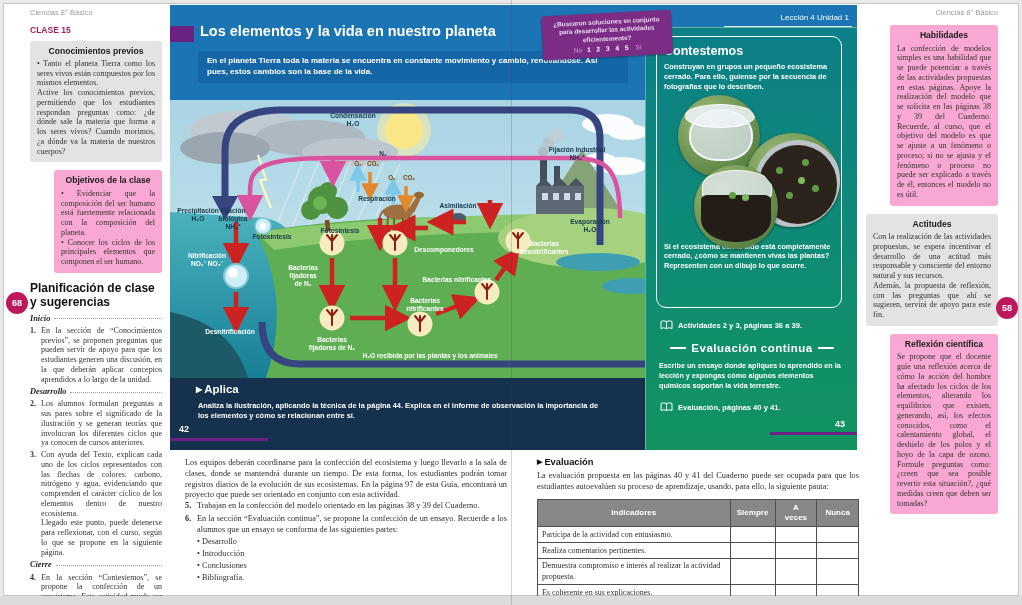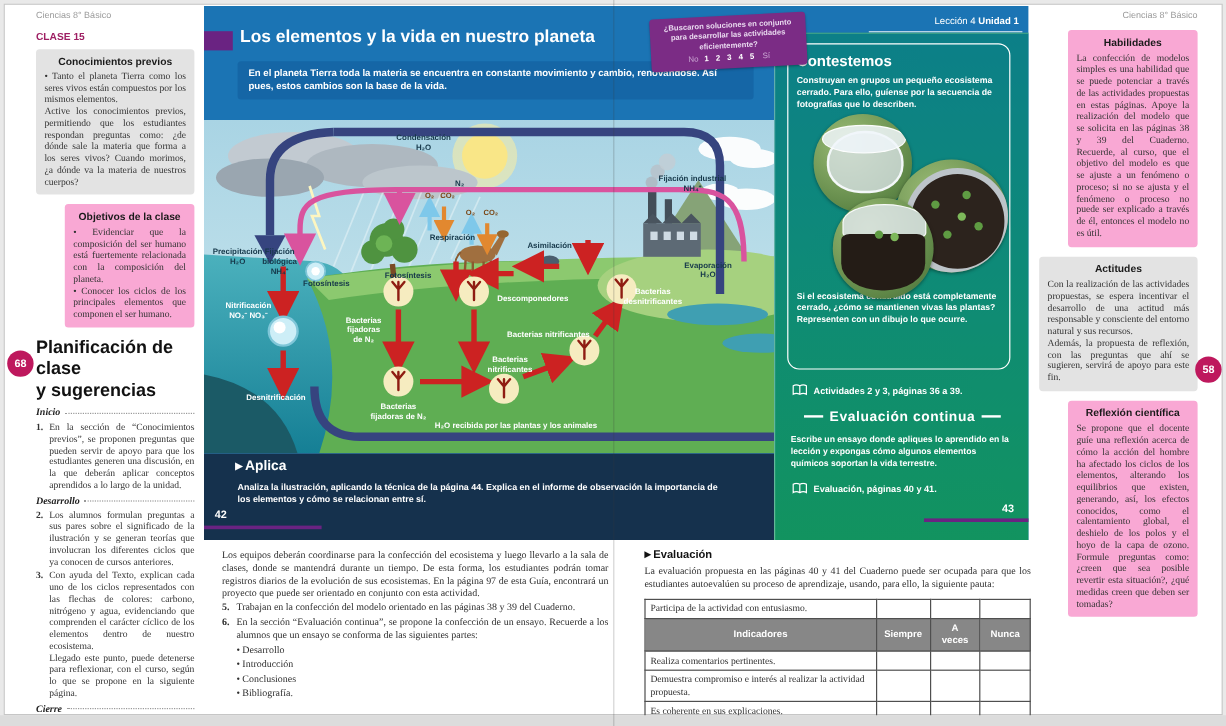--- a/index.html
+++ b/index.html
@@ -12,41 +12,41 @@
   .sidebar.left{left:30px;}
   .sidebar.right{right:24px;}
   .running-head{font-family:"Liberation Sans",sans-serif;font-size:7.5px;color:#9a9a9a;margin-bottom:8px;}
   .running-head.rh-right{text-align:right;}
   .clase{font-family:"Liberation Sans",sans-serif;font-weight:bold;font-size:8.5px;color:#9e1f63;margin:2px 0 5px 0;}
   .sbox{border-radius:3px;padding:5px 7px 6px 7px;margin-bottom:8px;}
   .sbox.gray{background:#e3e3e3;}
   .sbox.yellow{background:#f9a8d4;margin-left:24px;}
   .sbox-title{font-family:"Liberation Sans",sans-serif;font-weight:bold;font-size:8.6px;color:#1a1a1a;text-align:center;margin-bottom:3px;}
   .sbox-body{white-space:pre-line;text-align:justify;}
-  .plan-title{font-family:"Liberation Sans",sans-serif;font-weight:bold;font-size:15px;color:#111;line-height:1.2;margin:4px 0 4px 0;white-space:pre-line;}
+  .plan-title{font-family:"Liberation Sans",sans-serif;font-weight:bold;font-size:12px;color:#111;line-height:1.2;margin:4px 0 4px 0;white-space:pre-line;}
   .sec-label{display:flex;align-items:center;gap:4px;margin:3px 0 2px 0;}
   .sec-label .lbl{font-style:italic;font-weight:bold;font-size:8.3px;color:#222;}
   .sec-label .rule{flex:1;border-top:1px dotted #999;height:0;}
   .num-item{display:flex;margin-bottom:2px;}
   .num-item .n{width:11px;font-weight:bold;flex:none;}
   .num-item .t{flex:1;text-align:justify;white-space:pre-line;}
   .folio-circle{position:absolute;width:22px;height:22px;border-radius:50%;background:#be185d;color:#fff;
     font-family:"Liberation Sans",sans-serif;font-weight:bold;font-size:9px;display:flex;align-items:center;justify-content:center;z-index:70;}
   #folio-68{left:6px;top:292px;}
   #folio-69{right:4px;top:297px;}
 
   
   .spread{position:absolute;left:170px;top:5px;width:687px;height:445px;background:#1b74b4;overflow:hidden;}
   .lp-header{position:absolute;left:0;top:0;width:475px;height:95px;}
   .lp-titleblock{position:absolute;left:0;top:21px;width:24px;height:16px;background:#6a2382;}
   .lp-title{position:absolute;left:30px;top:18px;width:420px;color:#fff;font-weight:bold;font-size:14.5px;}
   .lp-introbox{position:absolute;left:28px;top:46px;width:412px;background:#1566a6;border-radius:3px;padding:5px 9px;}
   .lp-intro{color:#fff;font-weight:bold;font-size:8px;line-height:1.35;}
   .lesson-tag{position:absolute;right:8px;top:8px;width:150px;text-align:right;color:#fff;font-size:8px;}
-  .lesson-tag b{font-weight:bold;}
+  .lesson-tag b{font-weight:normal;}
   .lesson-rule{position:absolute;right:5px;top:21px;width:128px;height:1px;background:rgba(255,255,255,.85);}
   .poll{position:absolute;left:372px;top:8px;width:118px;background:#7b2c85;border-radius:3px;padding:5px 6px;transform:rotate(-3deg);z-index:30;box-shadow:0 1px 2px rgba(0,0,0,.3);}
   .poll-q{color:#e9d9ef;font-weight:bold;font-size:6.4px;text-align:center;line-height:1.3;}
   .poll-scale{text-align:center;margin-top:2px;font-size:6.6px;color:#c9a4d2;}
   .poll-scale .nums{color:#fff;font-weight:bold;letter-spacing:2px;margin:0 3px;}
 
   
   .illus{position:absolute;left:0;top:95px;width:475px;height:278px;overflow:hidden;}
   .dlabel{position:absolute;transform:translateX(-50%);text-align:center;font-weight:bold;font-size:6.6px;line-height:1.25;white-space:pre-line;z-index:20;}
   .dl-dark{color:#16384a;}
@@ -491,33 +491,33 @@
 </div>
 
 <div class="bottom-right">
   <div class="eval-head">
     <span class="tri">▶</span><span>Evaluación</span>
   </div>
   <div class="eval-intro">La evaluación propuesta en las páginas 40 y 41 del Cuaderno puede ser ocupada para que los estudiantes autoevalúen su proceso de aprendizaje, usando, para ello, la siguiente pauta:</div>
   <table class="pauta">
     <tbody>
         <tr>
-      <td>Participa de la actividad con entusiasmo.</td>
-          <td></td>
-          <td></td>
-          <td></td>
-    </tr>
-    <tr>
       <th style="width:60%;">Indicadores</th>
       <th style="width:14%;">Siempre</th>
       <th style="width:13%;white-space:pre-line;">A
 veces</th>
       <th style="width:13%;">Nunca</th>
     </tr>
     <tr>
+      <td>Participa de la actividad con entusiasmo.</td>
+          <td></td>
+          <td></td>
+          <td></td>
+    </tr>
+    <tr>
       <td>Realiza comentarios pertinentes.</td>
           <td></td>
           <td></td>
           <td></td>
     </tr>
     <tr>
       <td>Demuestra compromiso e interés al realizar la actividad propuesta.</td>
           <td></td>
           <td></td>
           <td></td>

